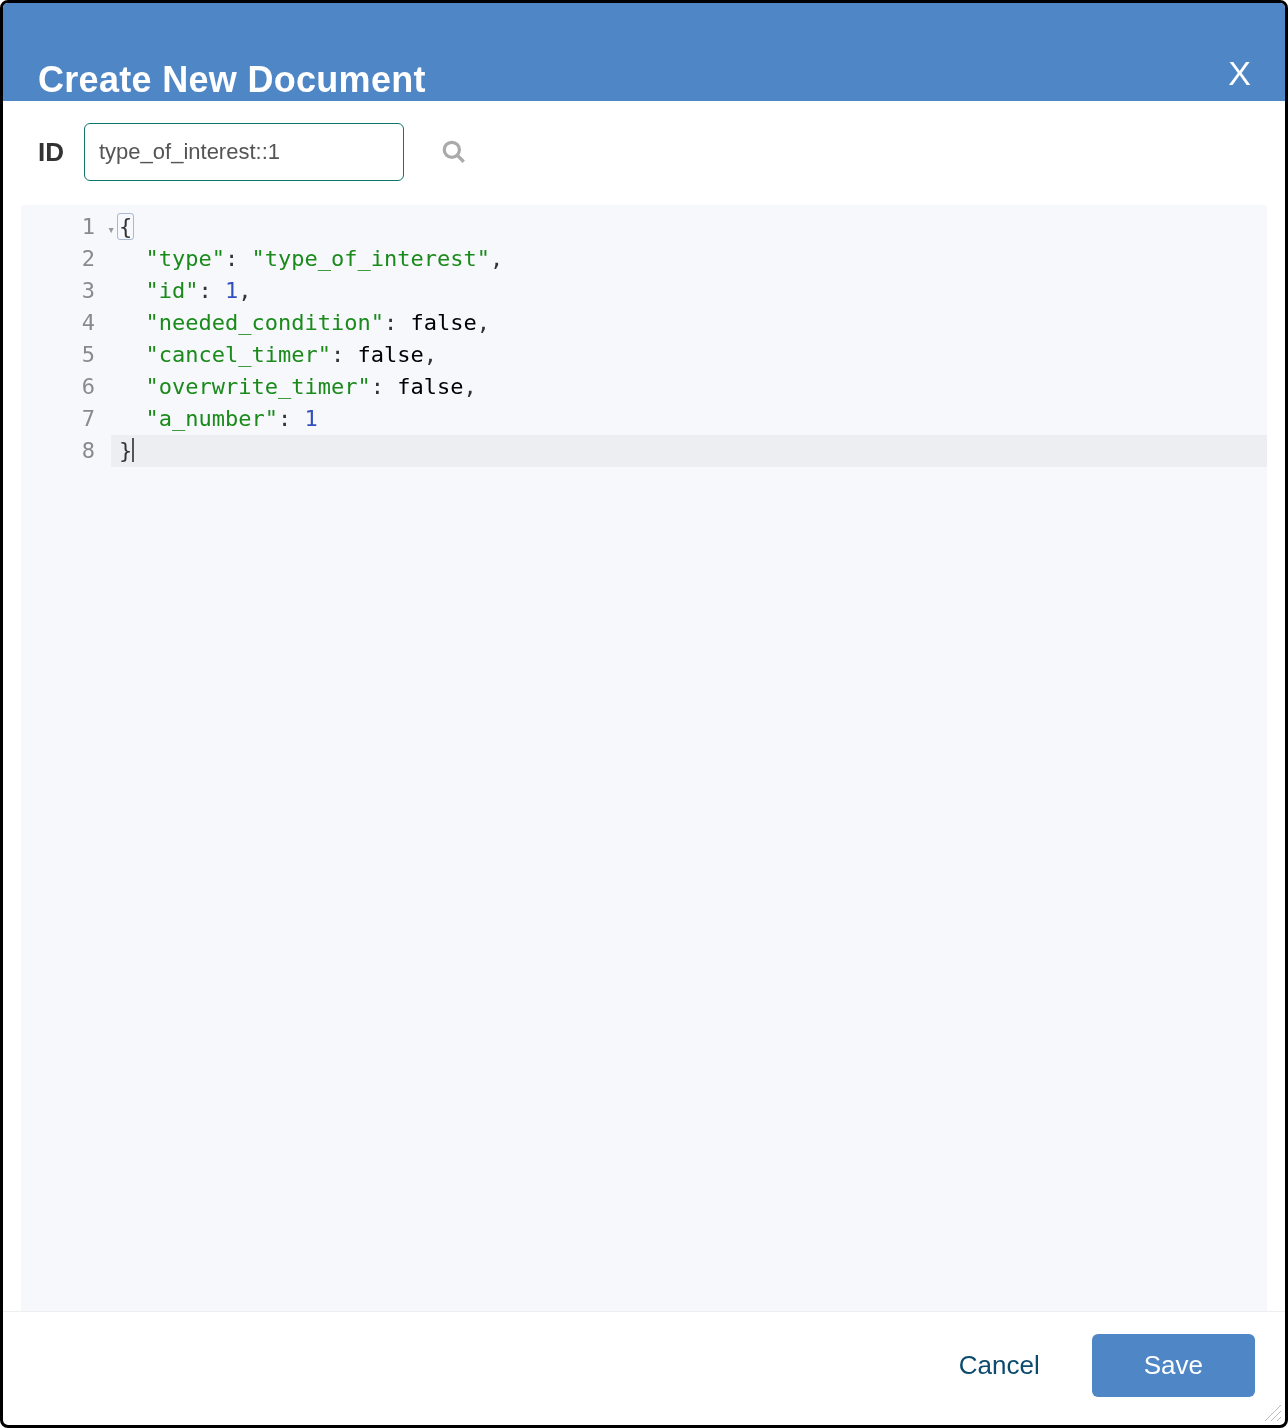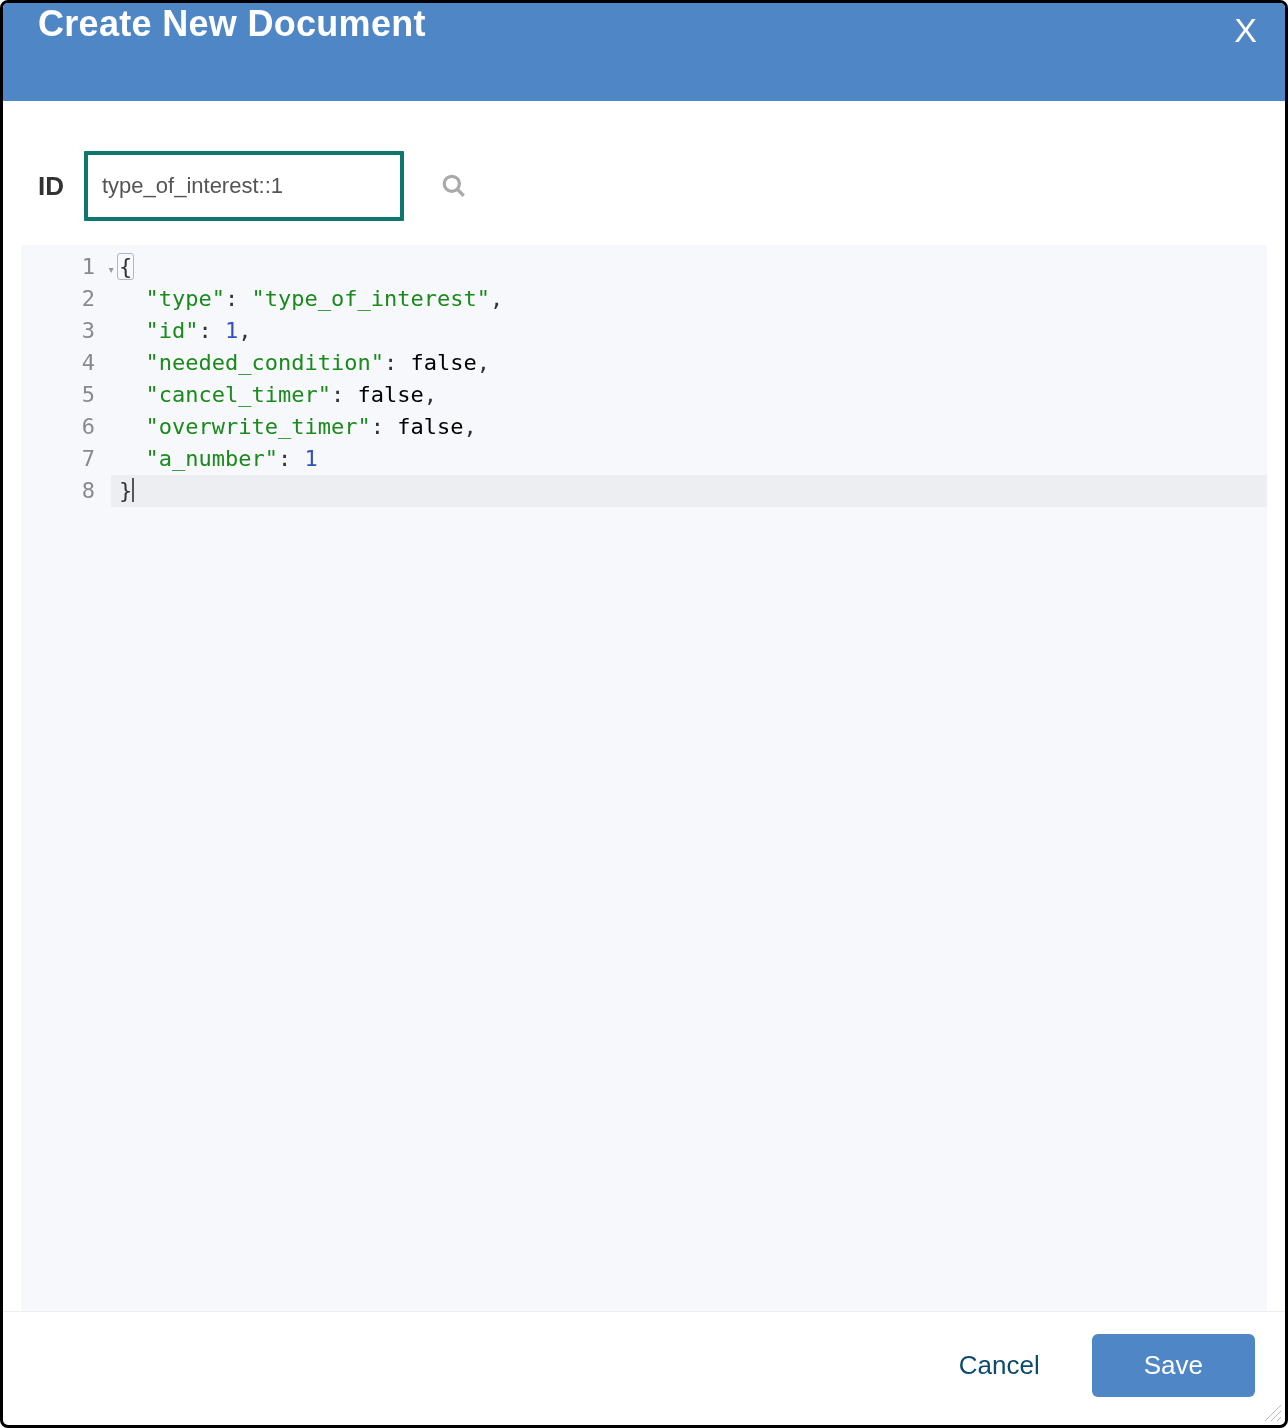--- a/index.html
+++ b/index.html
@@ -22,56 +22,55 @@
     border-radius: 8px;
     overflow: hidden;
     display: flex;
     flex-direction: column;
     background: #fff;
   }
   .modal-header {
     background: #4f86c6;
     color: #fff;
     display: flex;
-    align-items: flex-start;
+    align-items: flex-end;
     justify-content: space-between;
-    padding: 0 16px 0 35px;
+    padding: 0 22px 0 35px;
     height: 98px;
     flex: 0 0 auto;
   }
   .modal-title {
     font-size: 36px;
     font-weight: 600;
     letter-spacing: 0.3px;
   }
   .close-x {
     font-size: 34px;
     font-weight: 400;
     cursor: pointer;
     padding: 8px 12px;
   }
   .id-row {
     display: flex;
     align-items: center;
     gap: 16px;
     padding: 22px 35px 24px 35px;
     flex: 0 0 auto;
-    margin-top: 28px;
   }
   .id-label {
     font-size: 26px;
     font-weight: 700;
     color: #333;
     margin-right: 4px;
   }
   .id-input {
     width: 320px;
-    height: 70px;
-    border: 4px solid #0f766e;
-    border-radius: 1px;
+    height: 58px;
+    border: 1px solid #0f766e;
+    border-radius: 6px;
     font-size: 22px;
     padding: 0 14px;
     color: #555;
     box-sizing: border-box;
   }
   .search-icon {
     color: #999;
     display: inline-flex;
     align-items: center;
     justify-content: center;

